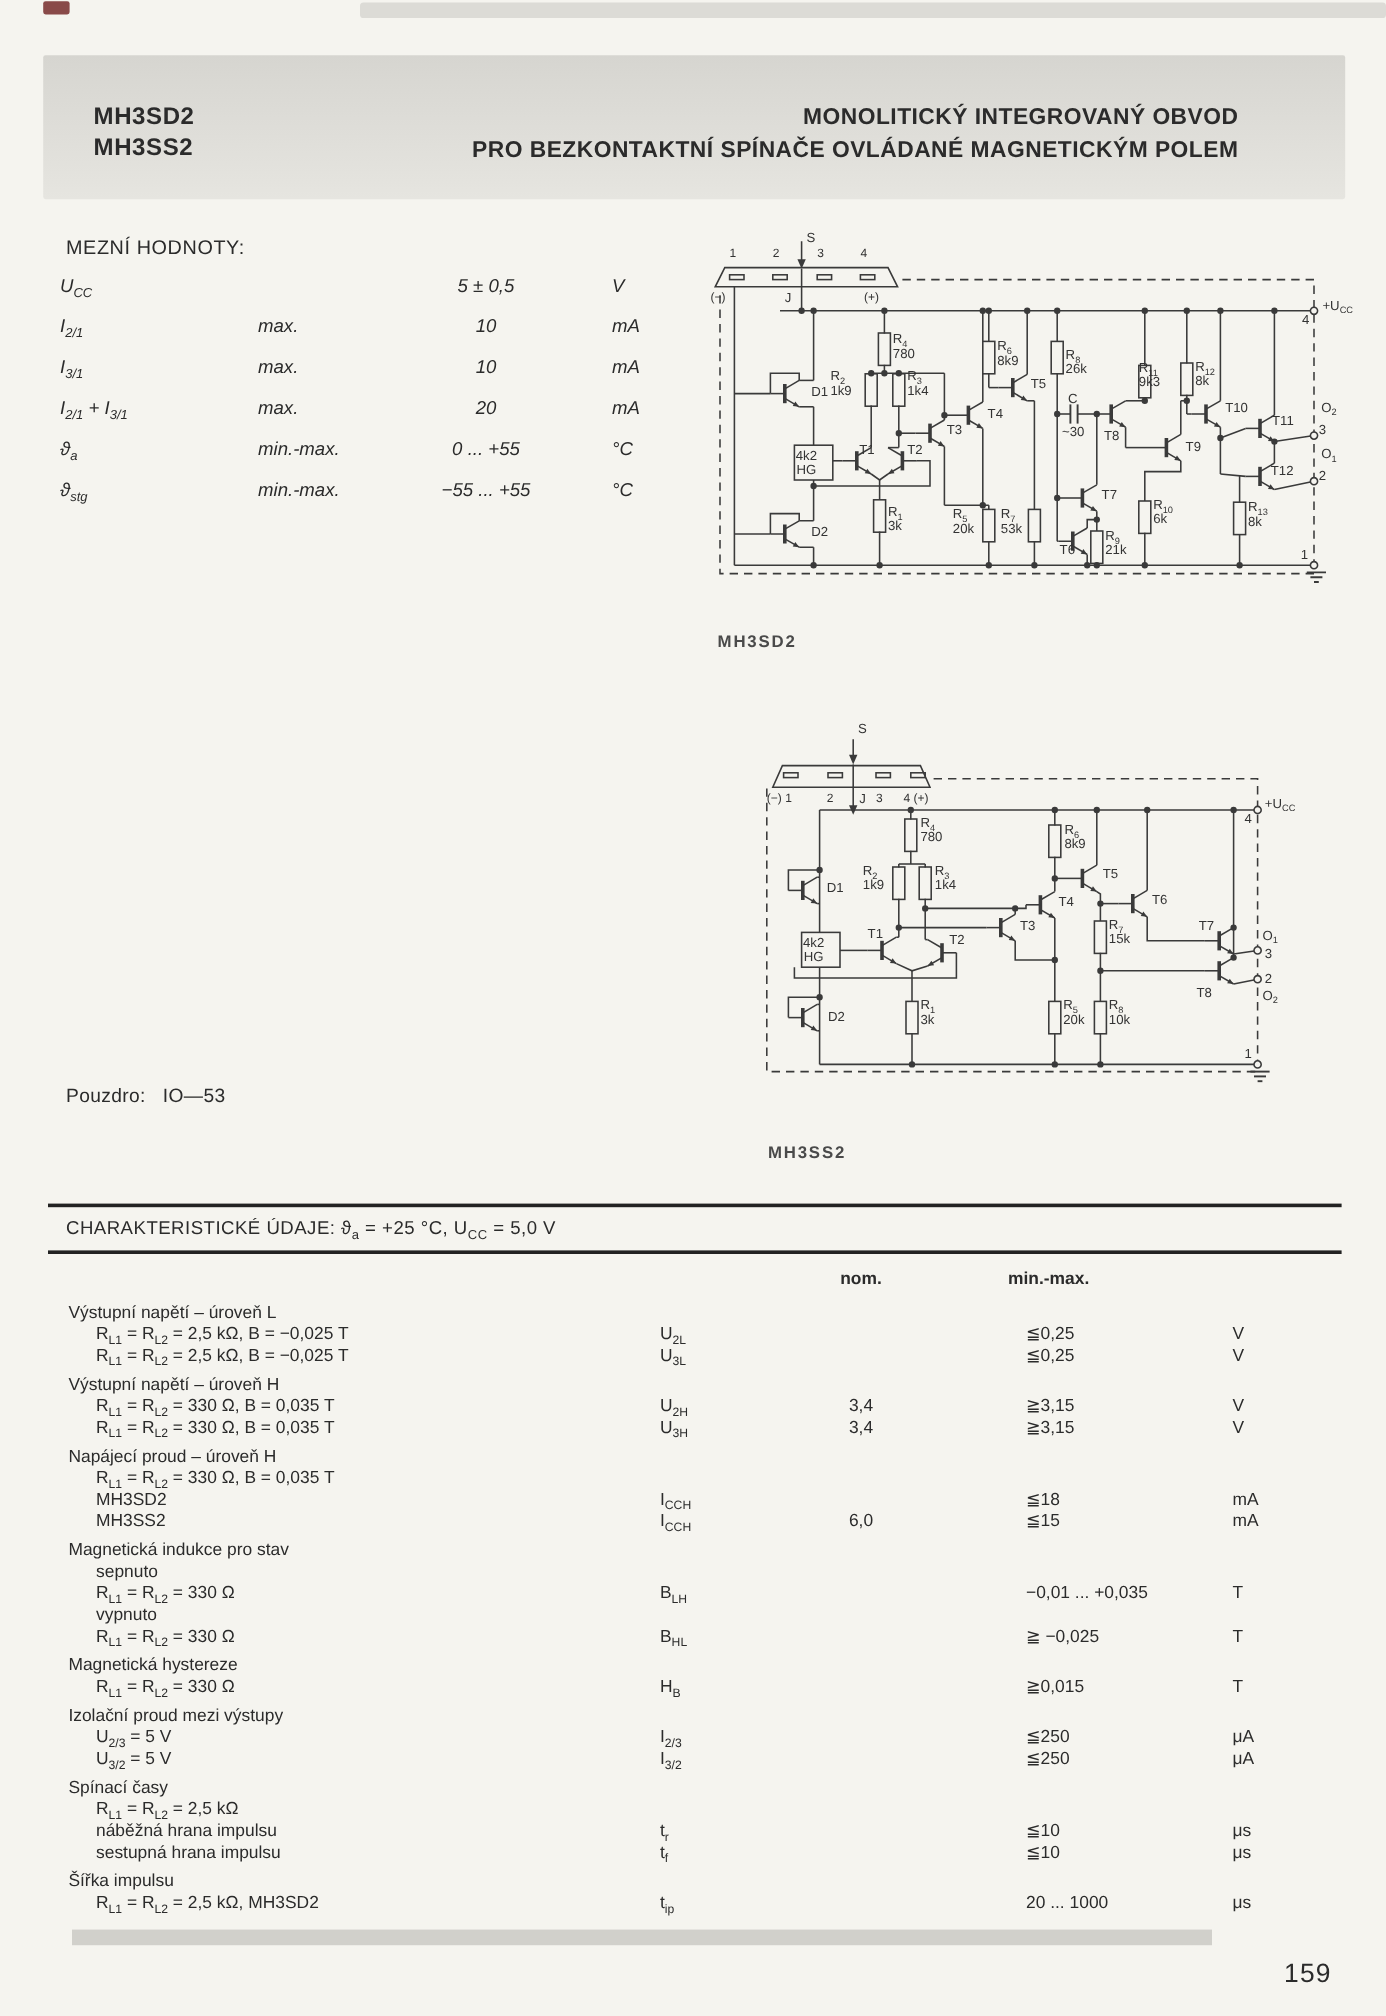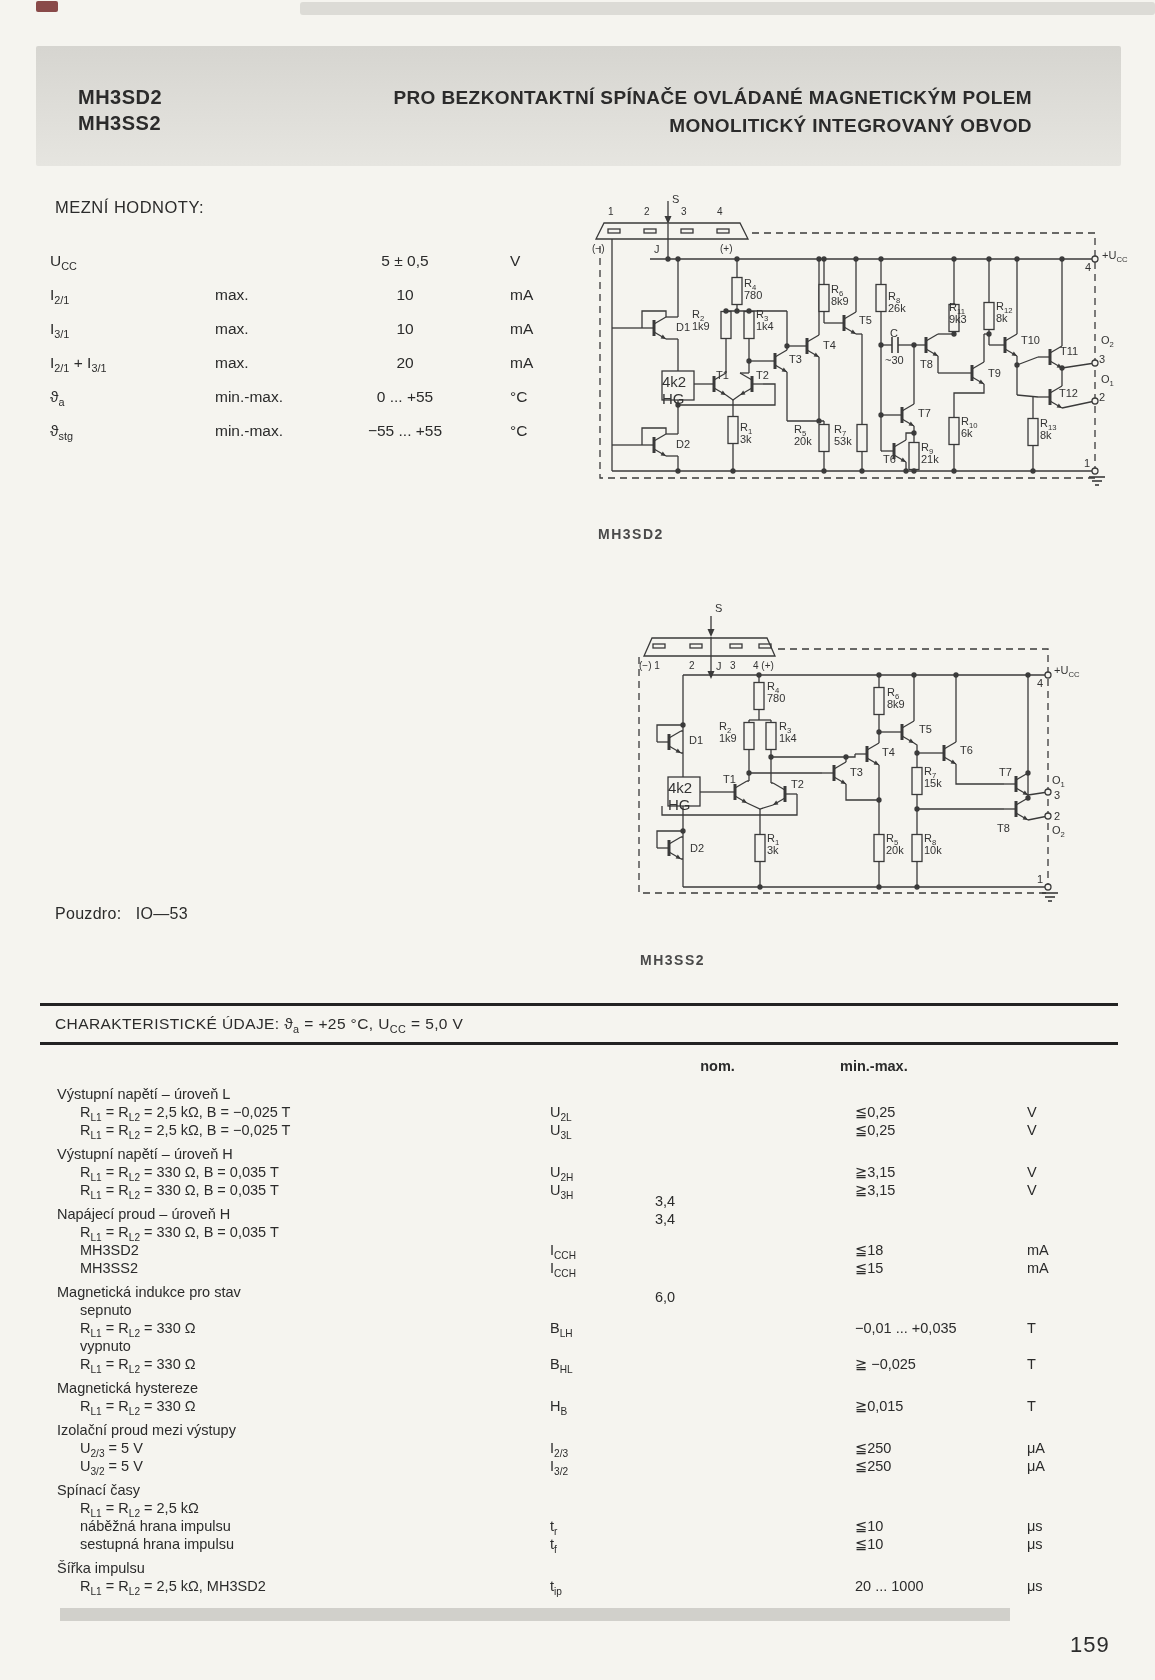--- a/index.html
+++ b/index.html
@@ -12,65 +12,65 @@
   .abs{position:absolute;}
   sub{font-size:70%;line-height:0;}
   
   .streak{left:300px;top:2px;width:855px;height:13px;background:#c7c6c1;opacity:.55;border-radius:3px;}
   .redmark{left:36px;top:1px;width:22px;height:11px;background:#6e1f1f;opacity:.8;border-radius:2px;}
   .headband{left:36px;top:46px;width:1085px;height:120px;background:linear-gradient(#d6d5d0,#e6e5e0);border-radius:2px;}
   .partnos{left:78px;top:84px;font-size:20px;font-weight:bold;letter-spacing:.5px;line-height:26px;}
   .title{left:330px;top:84px;width:702px;text-align:right;font-size:19px;font-weight:bold;letter-spacing:.4px;line-height:28px;}
   
   .limits-head{left:55px;top:198px;font-size:16.5px;letter-spacing:.5px;}
-  .ltable{left:50px;top:244px;width:560px;}
+  .ltable{left:50px;top:222px;width:560px;font-style:italic;}
   .lrow{display:grid;grid-template-columns:155px 125px 150px 90px;height:34px;line-height:34px;font-size:15.5px;}
   .lrow .c2{padding-left:10px;}
   .lrow .c3{text-align:center;}
   .lrow .c4{padding-left:30px;}
   
   .schem{position:absolute;}
   .schem svg{position:absolute;left:0;top:0;}
   .sl{position:absolute;font-size:11px;line-height:1.12;white-space:pre-line;color:#333;}
   .sl.pin{font-size:10px;}
-  .sl.hgbox{width:20px;text-align:center;font-size:15px;}
+  .sl.hgbox{width:20px;text-align:center;font-size:11px;}
   .caption{font-size:14px;letter-spacing:1.5px;color:#4a4a4a;font-weight:bold;}
   .pouzdro{left:55px;top:905px;font-size:16px;letter-spacing:.3px;}
   
   .chart{left:40px;top:1003px;width:1078px;}
   .rule{height:3px;background:#222;}
   .chead{font-size:15.5px;letter-spacing:.4px;padding:9px 0 9px 15px;}
   .colhead{display:grid;grid-template-columns:505px 110px 125px 245px 93px;height:26px;line-height:26px;font-size:14.5px;font-weight:bold;margin-top:8px;}
   .colhead .n{text-align:center;}
   .colhead .m{padding-left:60px;}
   .crow{display:grid;grid-template-columns:505px 110px 125px 245px 93px;height:18px;line-height:18px;font-size:14.5px;}
   .crow.group{margin-top:6px;}
   .crow .d{padding-left:17px;}
   .crow.cond .d{padding-left:40px;}
   .crow .s{padding-left:5px;}
-  .crow .n{margin-top:29px;}
+  .crow .n{text-align:center;}
   .crow .m{padding-left:75px;}
   .crow .u{padding-left:2px;}
   .botbar{left:60px;top:1608px;width:950px;height:13px;background:#c8c7c2;opacity:.8;}
   .pageno{left:1070px;top:1632px;font-size:22px;letter-spacing:1px;}
 </style>
 </head>
 <body>
 
 <div class="abs streak"></div>
 <div class="abs redmark"></div>
 <div class="abs headband"></div>
 
 <div class="abs partnos">
   <div>MH3SD2</div>
   <div>MH3SS2</div>
 </div>
 <div class="abs title">
+  <div>MONOLITICKÝ INTEGROVANÝ OBVOD</div>
   <div>PRO BEZKONTAKTNÍ SPÍNAČE OVLÁDANÉ MAGNETICKÝM POLEM</div>
-  <div>MONOLITICKÝ INTEGROVANÝ OBVOD</div>
 </div>
 
 <div class="abs limits-head">MEZNÍ HODNOTY:</div>
 <div class="abs ltable">
 
     <div class="lrow">
       <span class="c1">U<sub>CC</sub></span>
       <span class="c2"></span>
       <span class="c3">5 ± 0,5</span>
       <span class="c4">V</span>

